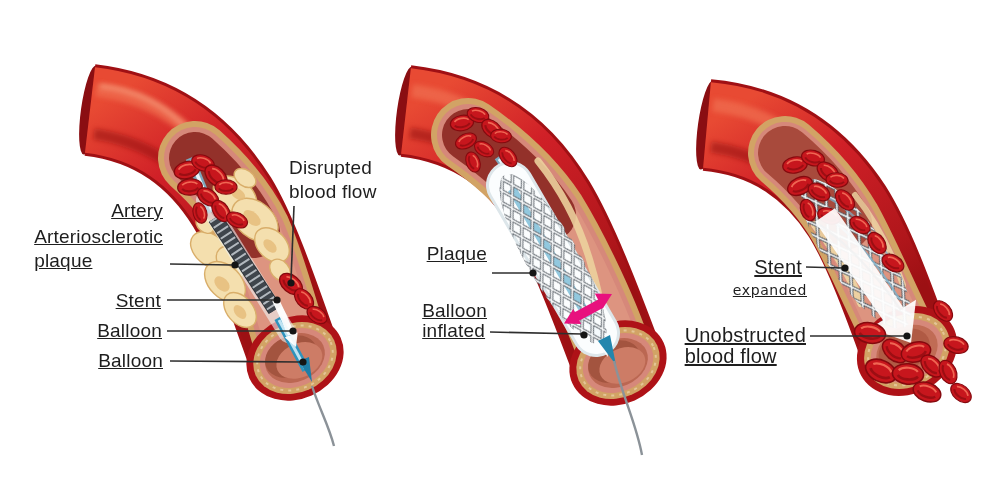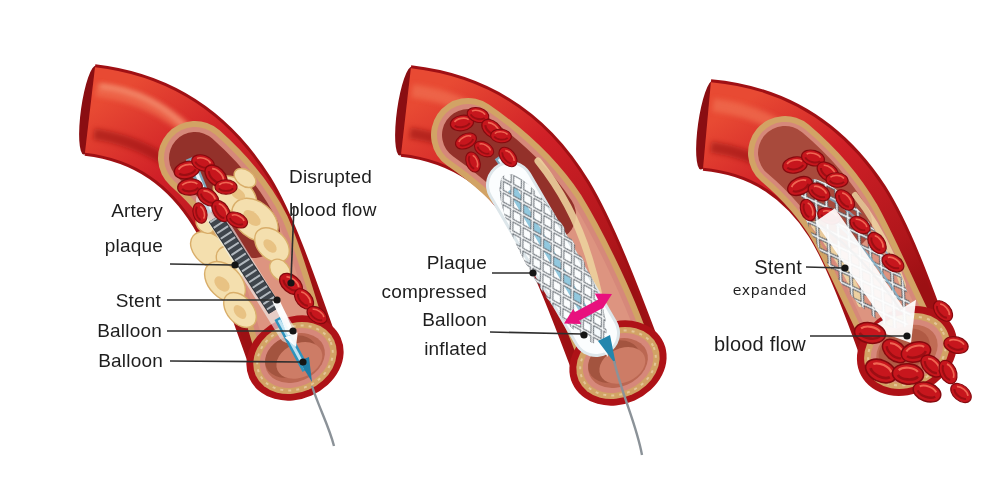--- a/index.html
+++ b/index.html
@@ -3,22 +3,22 @@
 <meta charset="utf-8">
 <style>
   html,body{margin:0;padding:0;}
   body{width:1000px;height:500px;background:var(--bg,#fff);position:relative;overflow:hidden;
        font-family:"Liberation Sans",sans-serif;}
   .canvas{position:absolute;inset:0;width:1000px;height:500px;}
   .panel-svg{position:absolute;overflow:visible;}
   #overlay{position:absolute;left:0;top:0;z-index:10;pointer-events:none;}
   .lbl{position:absolute;z-index:11;font-size:19px;line-height:21px;color:var(--label-ink,#1e1e1e);
        white-space:nowrap;letter-spacing:.2px;}
-  .lbl span{display:block;margin-top:9px;}
-  .right{text-align:right;}
+  .lbl span{display:block;}
+  .right{text-align:left;text-decoration:underline;}
   .lh24{line-height:24px;}
   .lh20{line-height:20px;}
   .big{font-size:20px;}
   .geo{font-family:"DejaVu Sans",sans-serif;font-size:14px;letter-spacing:.6px;}
   .leader{stroke:var(--leader,#2e2e2e);stroke-width:1.6;fill:none;}
   .dot{fill:#151515;stroke:none;}
 </style>
 </head>
 <body>
 
@@ -303,44 +303,45 @@
   </g>
   <g>
     <line class="leader" x1="810" y1="336" x2="905" y2="336"></line>
         <circle class="dot" cx="907" cy="336" r="3.6"></circle>
   </g>
 </svg>
 
 <div class="lbl right" style="right:837px;top:200px">Artery</div>
 
 <div class="lbl right lh24" style="right:837px;top:225px">
+  <span>Arteriosclerotic</span>
   <span>plaque</span>
 </div>
 
 <div class="lbl right" style="right:839px;top:290px">Stent</div>
 
 <div class="lbl right" style="right:838px;top:320px">Balloon</div>
 
 <div class="lbl right" style="right:837px;top:350px">Balloon</div>
 
 <div class="lbl lh24" style="left:289px;top:156px">
   <span>Disrupted</span>
   <span>blood flow</span>
 </div>
 
 <div class="lbl right lh20" style="right:513px;top:244px">
   <span>Plaque</span>
-  <span>compressed</span>
 </div>
 
 <div class="lbl right lh20" style="right:513px;top:301px">
   <span>Balloon</span>
   <span>inflated</span>
 </div>
 
 <div class="lbl right big" style="right:198px;top:257px">Stent</div>
 <div class="lbl right geo" style="right:193px;top:280px">expanded</div>
 
 <div class="lbl right big" style="right:194px;top:325px;line-height:21px">
+  <span>Unobstructed</span>
   <span>blood flow</span>
 </div>
 
 </div>
 
 </body></html>

